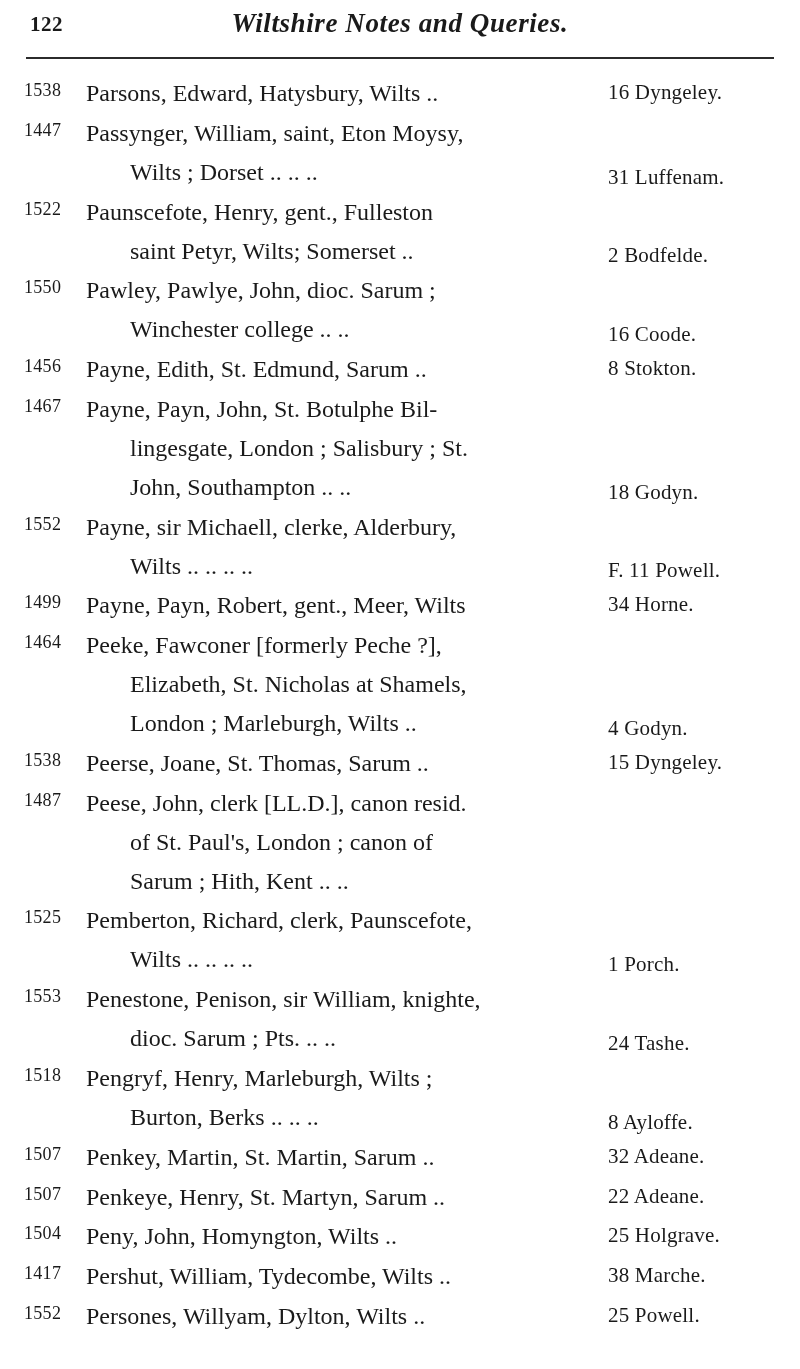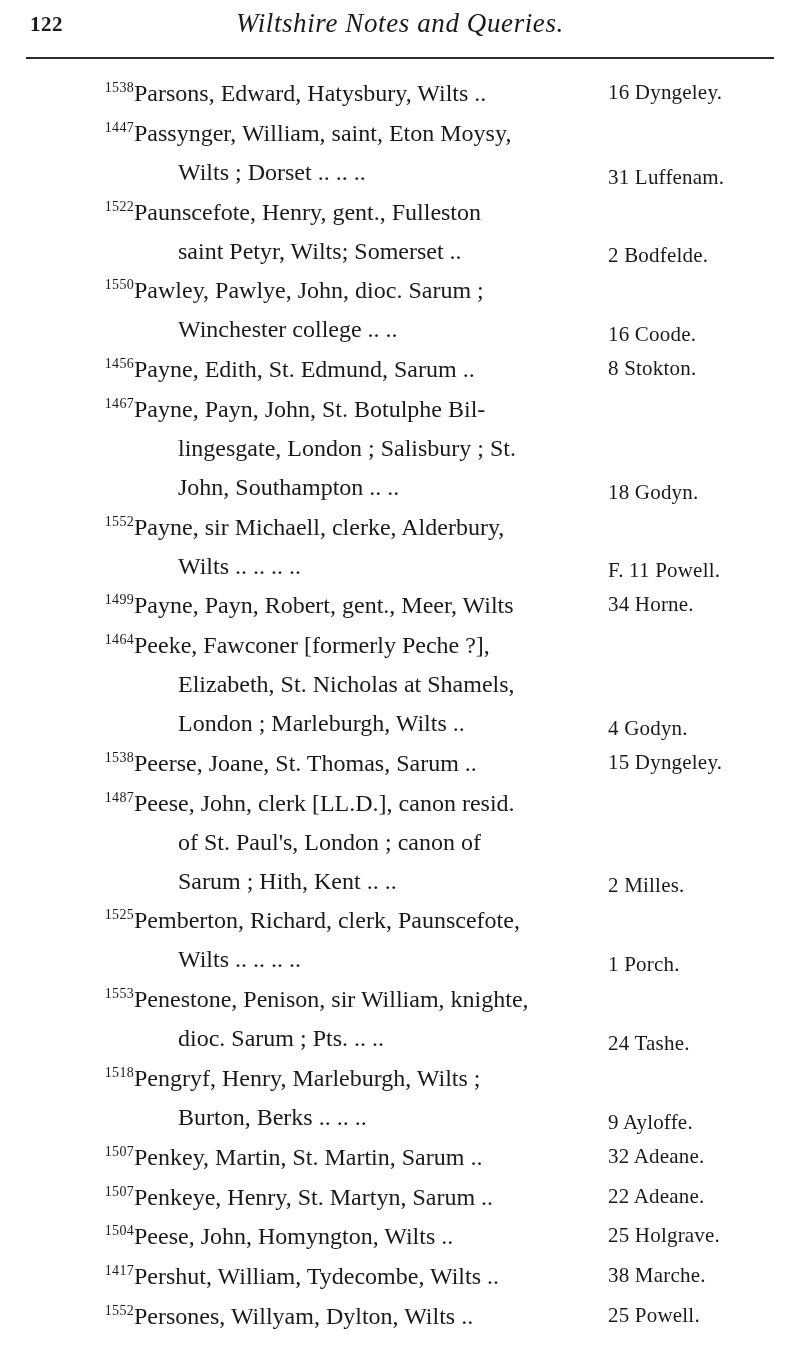--- a/index.html
+++ b/index.html
@@ -37,21 +37,21 @@
     font-family: "Liberation Serif", serif;
     font-weight: bold;
   }
   .running-title {
     position: absolute;
     left: 0;
     right: 0;
     top: 8px;
     text-align: center;
     font-style: italic;
-    font-weight: normal;
+    font-weight: bold;
     font-size: 27px;
     letter-spacing: 0.6px;
   }
   .rule {
     position: absolute;
     left: 26px;
     right: 26px;
     top: 57px;
     border-top: 2px solid #2b2b2b;
   }
@@ -61,25 +61,24 @@
   }
   .entry {
     display: flex;
     align-items: flex-start;
     width: 100%;
     margin-bottom: 1px;
   }
   .year {
     width: 62px;
     flex: 0 0 62px;
-    font-size: 14px;
-    text-align: right;
+    font-size: 18px;
+    text-align: left;
     padding-top: 6px;
     letter-spacing: 0.3px;
-    margin-left: 48px;
   }
   .body {
     flex: 1 1 auto;
     font-size: 24px;
     line-height: 1.62;
     padding-right: 6px;
   }
   .body .line {
     display: block;
     white-space: nowrap;
@@ -191,21 +190,20 @@
         </div>
         <div class="ref">15 Dyngeley.</div>
       </div>
       <div class="entry">
         <div class="year">1487</div>
         <div class="body">
           <span class="line">Peese,  John, clerk [LL.D.], canon resid.</span>
           <span class="line indent">of  St.   Paul's,  London ;   canon  of</span>
           <span class="line indent">Sarum ; Hith, Kent        ..           ..</span>
         </div>
-        <div class="ref low">2 Milles.</div>
       </div>
       <div class="entry">
         <div class="year">1525</div>
         <div class="body">
           <span class="line">Pemberton, Richard, clerk, Paunscefote,</span>
           <span class="line indent">Wilts  ..           ..           ..           ..</span>
         </div>
         <div class="ref low">1 Porch.</div>
       </div>
       <div class="entry">
@@ -215,40 +213,40 @@
           <span class="line indent">dioc. Sarum ; Pts.           ..           ..</span>
         </div>
         <div class="ref low">24 Tashe.</div>
       </div>
       <div class="entry">
         <div class="year">1518</div>
         <div class="body">
           <span class="line">Pengryf,   Henry,   Marleburgh,   Wilts ;</span>
           <span class="line indent">Burton, Berks  ..          ..          ..</span>
         </div>
-        <div class="ref low">9 Ayloffe.</div>
+        <div class="ref low">8 Ayloffe.</div>
       </div>
       <div class="entry">
         <div class="year">1507</div>
         <div class="body">
           <span class="line">Penkey, Martin, St. Martin, Sarum       ..</span>
         </div>
         <div class="ref">32 Adeane.</div>
       </div>
       <div class="entry">
         <div class="year">1507</div>
         <div class="body">
           <span class="line">Penkeye, Henry, St. Martyn, Sarum    ..</span>
         </div>
         <div class="ref">22 Adeane.</div>
       </div>
       <div class="entry">
         <div class="year">1504</div>
         <div class="body">
-          <span class="line">Peese, John, Homyngton, Wilts          ..</span>
+          <span class="line">Peny, John, Homyngton, Wilts          ..</span>
         </div>
         <div class="ref">25 Holgrave.</div>
       </div>
       <div class="entry">
         <div class="year">1417</div>
         <div class="body">
           <span class="line">Pershut, William, Tydecombe, Wilts   ..</span>
         </div>
         <div class="ref">38 Marche.</div>
       </div>

